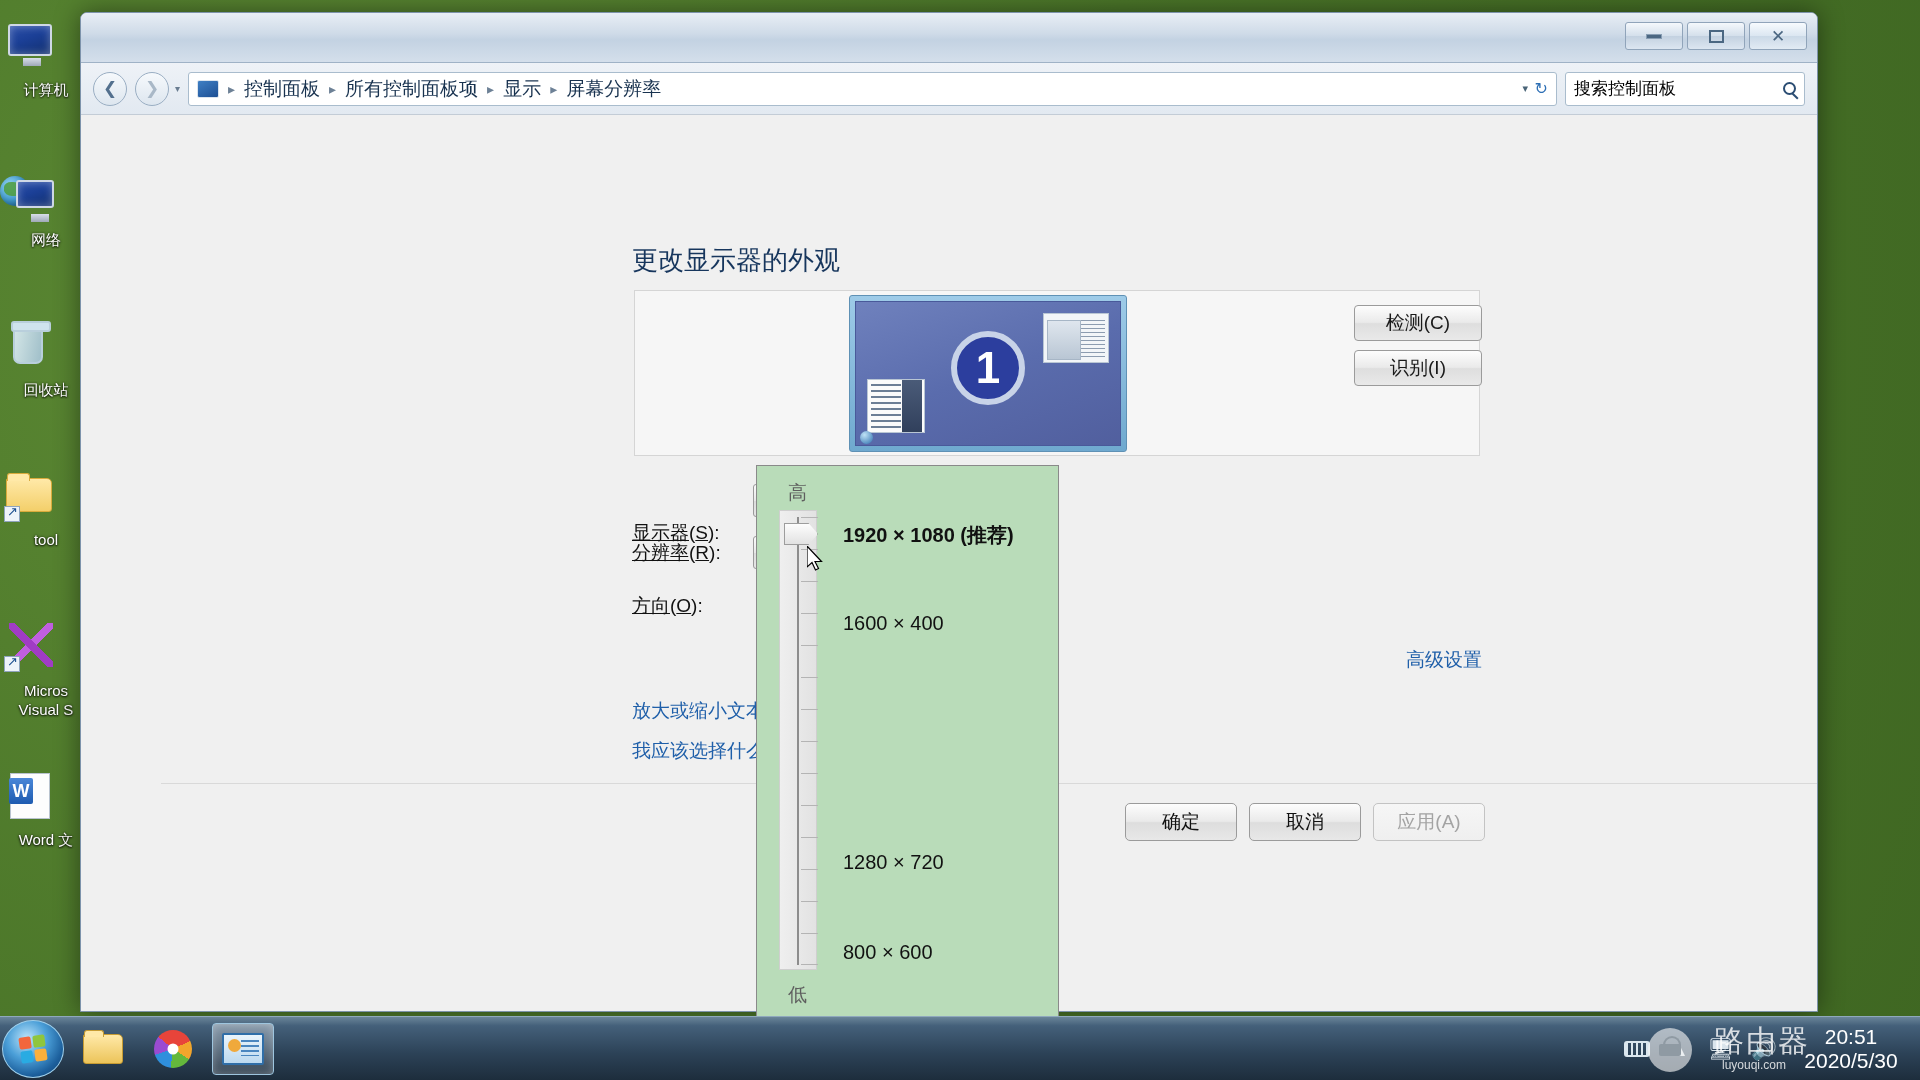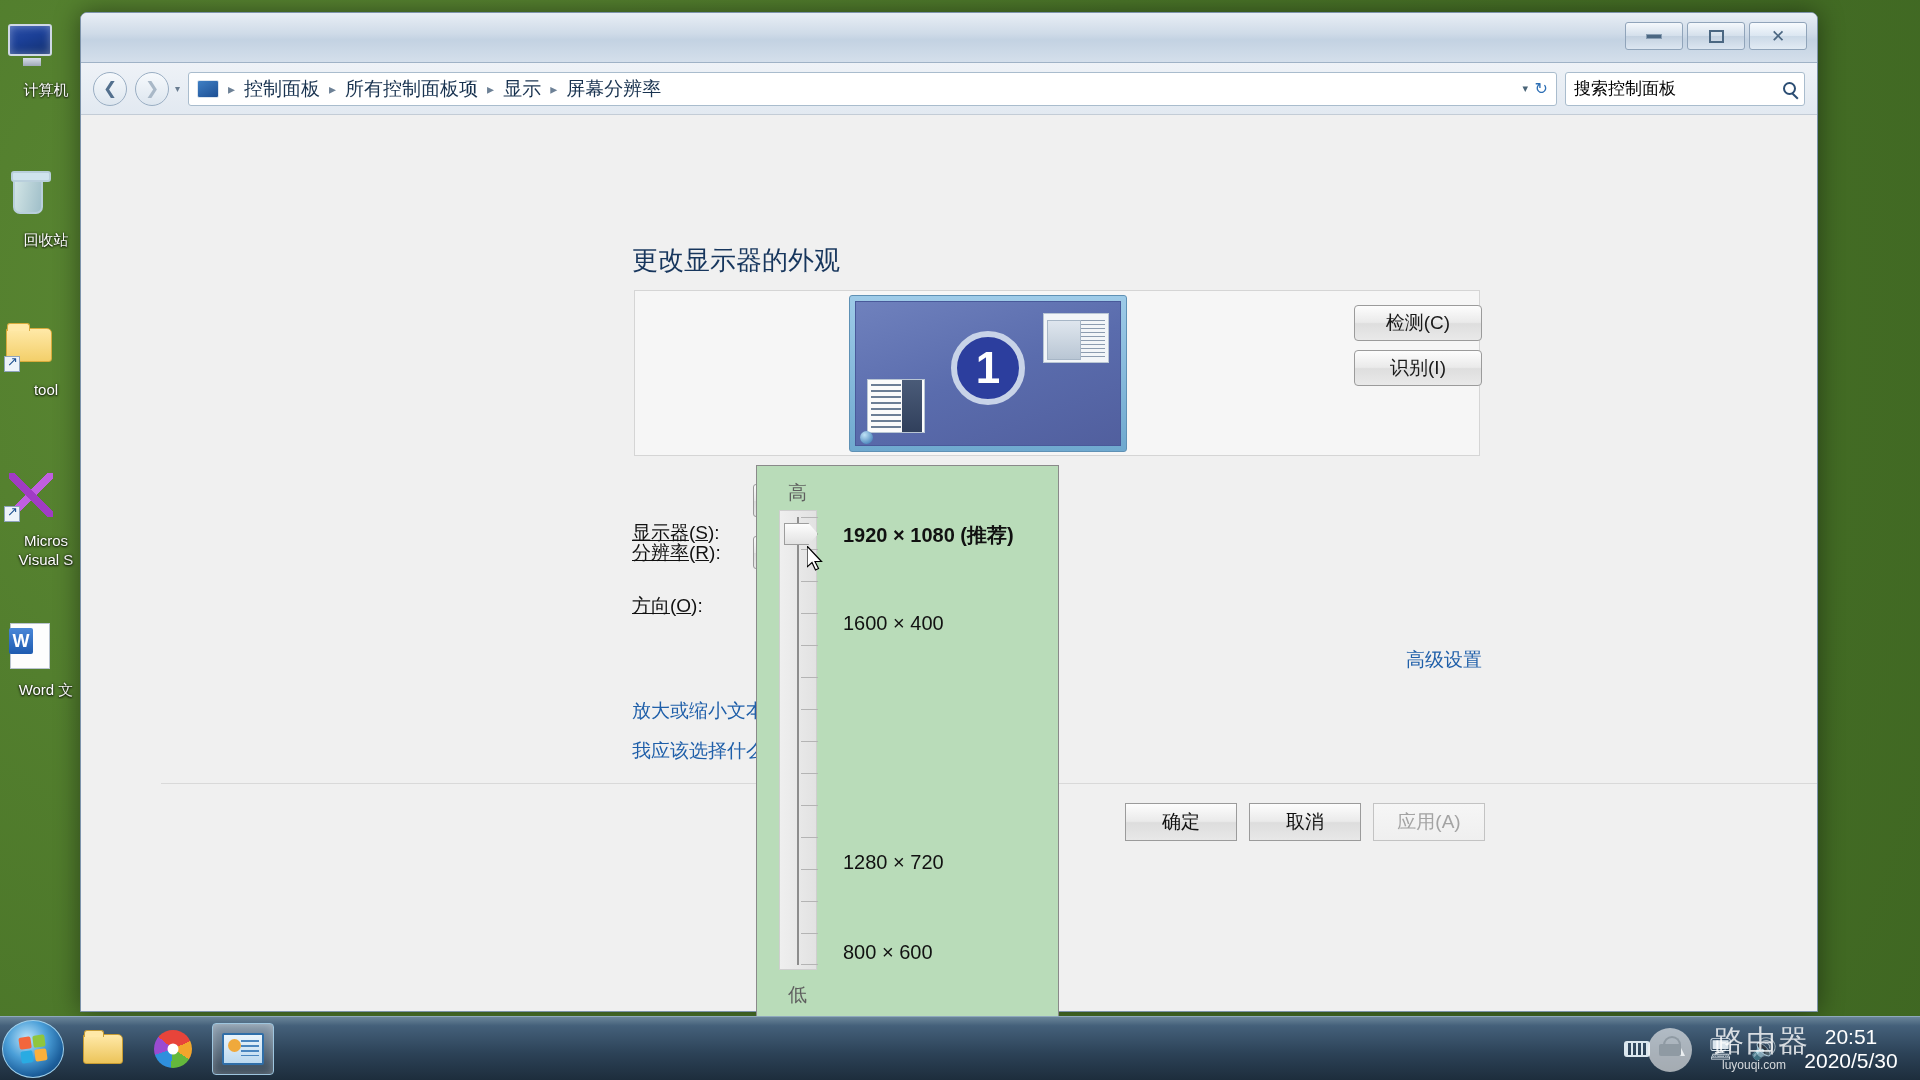--- a/index.html
+++ b/index.html
@@ -240,21 +240,21 @@
   }
   .combo .caret{ font-size:11px; color:#222; }
 
   .link{
     position:absolute; font-size:19px; color:#1f5fa9; white-space:nowrap;
   }
   .hr{
     position:absolute; left:80px; right:0; height:1px; background:#d9d9d9;
   }
   .footer-btn{
-    position:absolute; width:112px; height:38px; border-radius:0;
+    position:absolute; width:112px; height:38px; border-radius:5px;
     border:1px solid #9b9b9b; font-size:19px;
     background:linear-gradient(#fdfdfd,#eaeaea 48%,#dddddd 52%,#e8e8e8);
     color:#111; display:flex; align-items:center; justify-content:center;
   }
   .footer-btn.disabled{
     color:#a3a3a3; border-color:#c3c3c3;
     background:linear-gradient(#f6f6f6,#efefef);
   }
 
   
@@ -390,20 +390,27 @@
 <div id="desktop">
   <div class="desk-icons">
 
     <div class="desk-icon">
       <div class="glyph">
           <div class="ico-monitor"></div>
         </div>
       <div class="cap">计算机</div>
     </div>
 
+    <div class="desk-icon">
+      <div class="glyph">
+        <div class="ico-globe"></div>
+          <div class="ico-monitor" style="left:16px;top:12px;width:38px;height:28px;"></div>
+      </div>
+      <div class="cap">网络</div>
+    </div>
 
     <div class="desk-icon">
       <div class="glyph">
           <div class="ico-bin"></div>
         </div>
       <div class="cap">回收站</div>
     </div>
 
     <div class="desk-icon">
       <div class="glyph">

